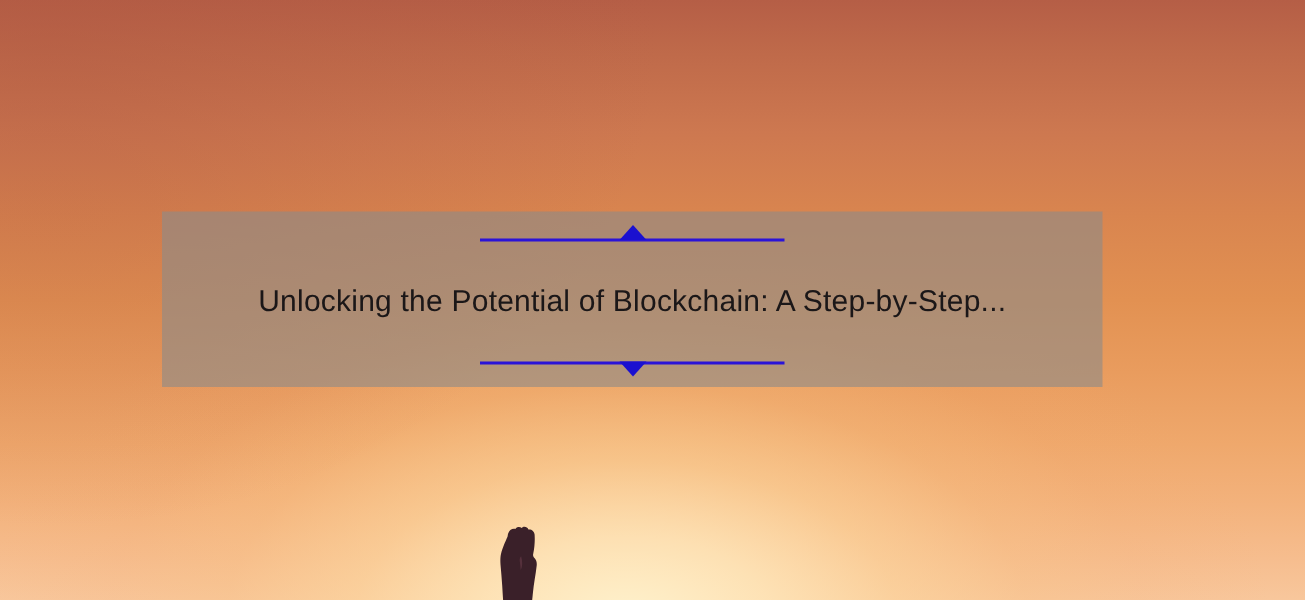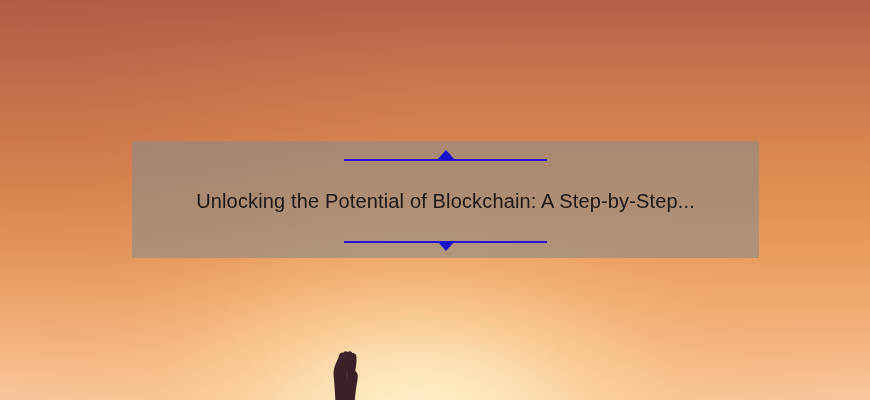--- a/index.html
+++ b/index.html
@@ -74,21 +74,21 @@
   }
   .fist-silhouette svg {
     display: block;
     width: 46px;
     height: 52px;
   }
 
   
   .title-panel {
     position: absolute;
-    left: 132px;
+    left: 108px;
     top: 141px;
     width: 627px;
     height: 117px;
     background: rgba(142, 138, 136, 0.62);
     display: flex;
     flex-direction: column;
     align-items: center;
     justify-content: space-between;
     box-sizing: border-box;
     padding: 13px 0 11px 0;

